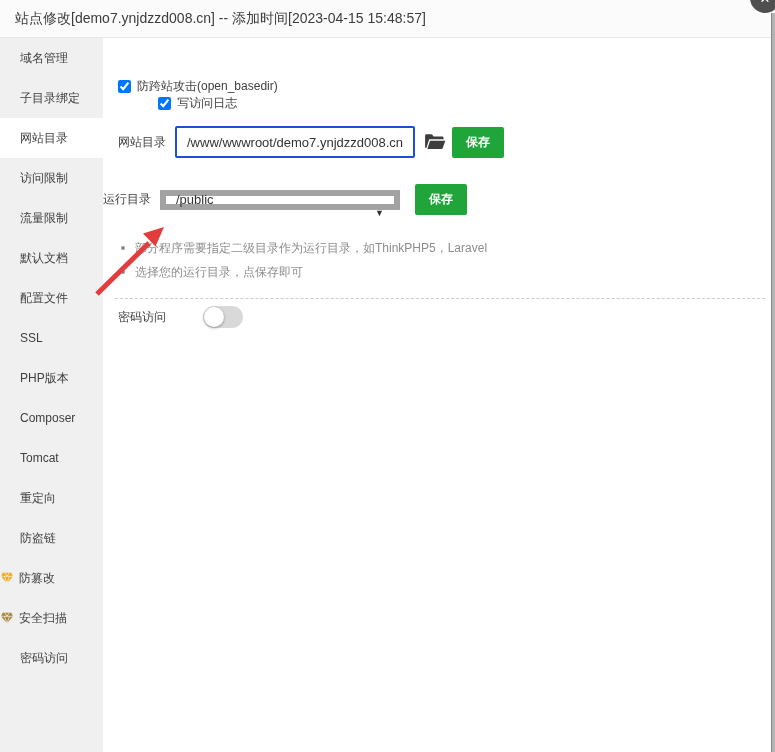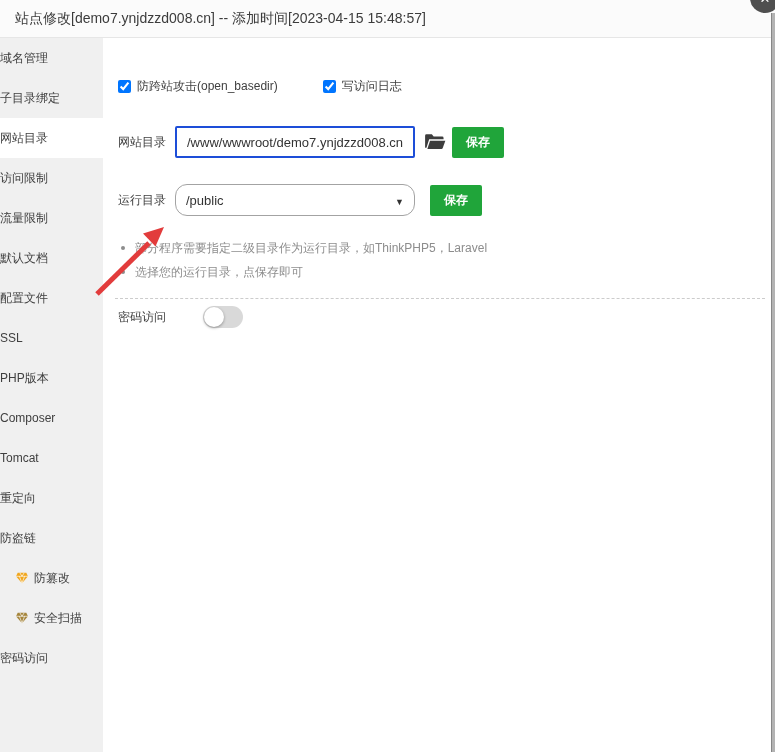--- a/index.html
+++ b/index.html
@@ -17,45 +17,45 @@
                display:flex; align-items:center; justify-content:center;
                font-size:13px; cursor:pointer; }
 
   
   .scrollbar { position:absolute; right:0; top:13px; bottom:0; width:4px;
                background:#b3b3b3; border-left:1px solid #878787; z-index:15; }
 
   
   .sidebar { position:absolute; left:0; top:38px; width:103px; height:714px;
              background:#f0f0f0; overflow:hidden; }
-  .nav-item { height:40px; display:flex; align-items:center; 
+  .nav-item { height:40px; display:flex; align-items:center; padding-left:20px;
               font-size:12px; color:#404040; cursor:pointer; white-space:nowrap; }
   .nav-item.active { background:#fff; }
-  .nav-item.premium { padding-left:15px; }
+  .nav-item.premium { padding-left:0; }
   .gem-icon { margin-right:5px; display:inline-flex; flex:0 0 auto; }
 
   
   .content { position:absolute; left:103px; top:38px; right:5px; bottom:0; background:#fff; }
 
   .row-checks { position:absolute; left:15px; top:40px; display:flex; align-items:center;
-                font-size:12px; color:#404040; }
+                font-size:12px; color:#404040;flex-direction:column; }
   .row-checks label { display:flex; align-items:center; margin-right:45px; cursor:pointer; }
   .row-checks input { width:13px; height:13px; margin-right:6px; }
 
   .form-row { position:absolute; display:flex; align-items:center; }
   .form-label { width:57px; font-size:12px; color:#404040; flex:0 0 auto; }
   .txt-input { width:240px; height:32px; border:2px solid #1d4ed8; border-radius:2px;
                padding:0 10px; font-size:13px; color:#333; background:#fff;
                font-family:"Liberation Sans","DejaVu Sans",sans-serif; }
   .folder-btn { margin-left:9px; cursor:pointer; display:inline-flex; }
   .save-btn { margin-left:6px; height:31px; padding:0 14px; background:#20a53a;
               border:none; border-radius:2px; color:#fff; font-size:12px; cursor:pointer;
               font-family:"Liberation Sans","DejaVu Sans",sans-serif;font-weight:bold; }
-  .select-box { position:relative; width:240px; height:32px; border:1px solid #a3a3a3;
-                border-radius:12px; background:#fff; font-size:13px; color:#333;
+  .select-box { position:relative; width:240px; height:20px; border:6px solid #a3a3a3;
+                border-radius:0; background:#fff; font-size:13px; color:#333;
                 display:flex; align-items:center; padding:0 10px; cursor:pointer; }
   .select-caret { position:absolute; right:10px; top:12px; font-size:9px; color:#333; }
 
   .help-list { position:absolute; left:12px; top:198px; width:650px;
                list-style:none; border-bottom:1px dashed #ccc; padding-bottom:14px; }
   .help-list li { font-size:12px; color:#8d8d8d; line-height:24px; padding-left:20px;
                   position:relative; }
   .help-list li::before { content:""; position:absolute; left:6px; top:10px; width:4px;
                           height:4px; border-radius:50%; background:#8d8d8d; }
 
@@ -164,21 +164,21 @@
       <input class="txt-input" type="text" value="/www/wwwroot/demo7.ynjdzzd008.cn" style="">
       <span class="folder-btn">
         <svg width="22" height="18" viewBox="0 0 24 20">
           <path d="M1 3 Q1 1.5 2.5 1.5 L8.5 1.5 L10.5 4 L20 4 Q21.5 4 21.5 5.5 L21.5 7 L5.5 7 L2.5 16.5 L1 16.5 Z" fill="#3d3d3d"></path>
           <path d="M6.5 8.5 L23.5 8.5 L20.5 17 Q20.2 17.8 19.2 17.8 L3.5 17.8 Z" fill="#3d3d3d"></path>
         </svg>
       </span>
       <button class="save-btn">保存</button>
     </div>
 
-    <div class="form-row" style="left:15px; top:146px;justify-content:center;">
+    <div class="form-row" style="left:0; top:146px;justify-content:center;">
       <span class="form-label">运行目录</span>
       <div class="select-box">
         <span>/public</span>
         <span class="select-caret">▼</span>
       </div>
       <button class="save-btn" style="margin-left:15px;">保存</button>
     </div>
 
     <ul class="help-list">
       <li>部分程序需要指定二级目录作为运行目录，如ThinkPHP5，Laravel</li>

